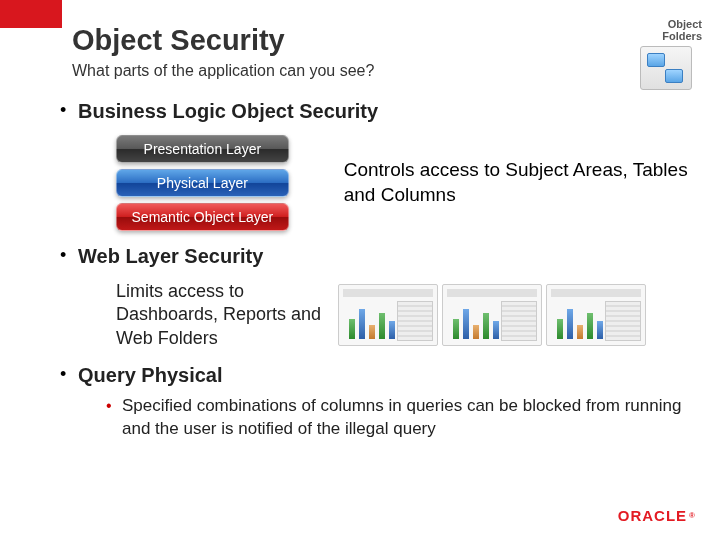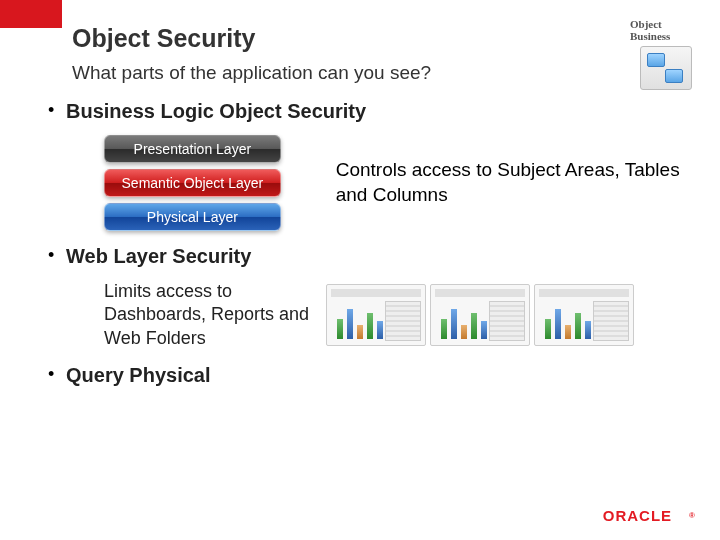--- a/index.html
+++ b/index.html
@@ -16,38 +16,37 @@
     top: 0;
     left: 0;
     width: 62px;
     height: 28px;
     background: #d8171e;
   }
   .title {
     position: absolute;
     top: 24px;
     left: 72px;
-    font-size: 25px;
+    font-size: 29px;
     font-weight: bold;
     color: #333;
   }
   .subtitle {
     position: absolute;
     top: 62px;
     left: 72px;
-    font-size: 19px;
+    font-size: 16px;
     color: #333;
   }
   .icon-box {
     position: absolute;
     top: 18px;
     right: 18px;
     width: 72px;
-    text-align: left;
-    font-family: Liberation Serif, serif;
+    text-align: right;
   }
   .icon-label {
     font-size: 11px;
     font-weight: bold;
     color: #555;
     line-height: 1.1;
   }
   .icon-graphic {
     margin-top: 4px;
     width: 52px;
@@ -74,21 +73,21 @@
     top: 22px; left: 24px;
     width: 16px; height: 12px;
     background: linear-gradient(#9fd4ff,#5aa5e6);
     border: 1px solid #3b7fc2;
     border-radius: 2px;
   }
 
   .content {
     position: absolute;
     top: 100px;
-    left: 48px;
+    left: 60px;
     right: 30px;
   }
 
   ul.top { list-style: none; }
   ul.top > li {
     position: relative;
     padding-left: 18px;
     margin-bottom: 14px;
   }
   ul.top > li::before {
@@ -216,49 +215,49 @@
     position: absolute;
     bottom: 16px;
     right: 24px;
     font-family: Arial, sans-serif;
     font-size: 15px;
     font-weight: bold;
     letter-spacing: 1px;
     color: #e31b23;
     display: flex;
     align-items: center;
-    gap: 17px;
+    gap: 2px;
   }
   .oracle-logo .r { font-size: 8px; vertical-align: top; color:#e31b23;}
 </style>
 </head>
 <body>
 
 <div class="red-block"></div>
 
 <div class="title">Object Security</div>
 <div class="subtitle">What parts of the application can you see?</div>
 
 <div class="icon-box">
   <div class="icon-label">
     <span>Object</span><br>
-    <span>Business</span>
+    <span>Folders</span>
   </div>
   <div class="icon-graphic"></div>
 </div>
 
 <div class="content">
   <ul class="top">
     <li>
       <div class="section-head">Business Logic Object Security</div>
       <div class="sec1-body">
         <div class="layer-stack">
           <div class="layer-pill">Presentation Layer</div>
+          <div class="layer-pill blue">Physical Layer</div>
           <div class="layer-pill red">Semantic Object Layer</div>
-          <div class="layer-pill blue">Physical Layer</div>
         </div>
         <div class="sec1-text">Controls access to Subject Areas, Tables and Columns</div>
       </div>
     </li>
 
     <li>
       <div class="section-head">Web Layer Security</div>
       <div class="sec2-body">
         <div class="sec2-text">Limits access to Dashboards, Reports and Web Folders</div>
         <div class="dashboards">
@@ -285,20 +284,23 @@
               <div class="bar b4"></div>
               <div class="bar b5"></div>
               <div class="panel"></div>
             </div>
         </div>
       </div>
     </li>
 
     <li>
       <div class="section-head">Query Physical</div>
+      <ul class="sub">
+        <li>Specified combinations of columns in queries can be blocked from running and the user is notified of the illegal query</li>
+      </ul>
     </li>
   </ul>
 </div>
 
 <div class="oracle-logo">
   <span>ORACLE</span>
     <span class="r">®</span>
 </div>
 
 </body></html>

